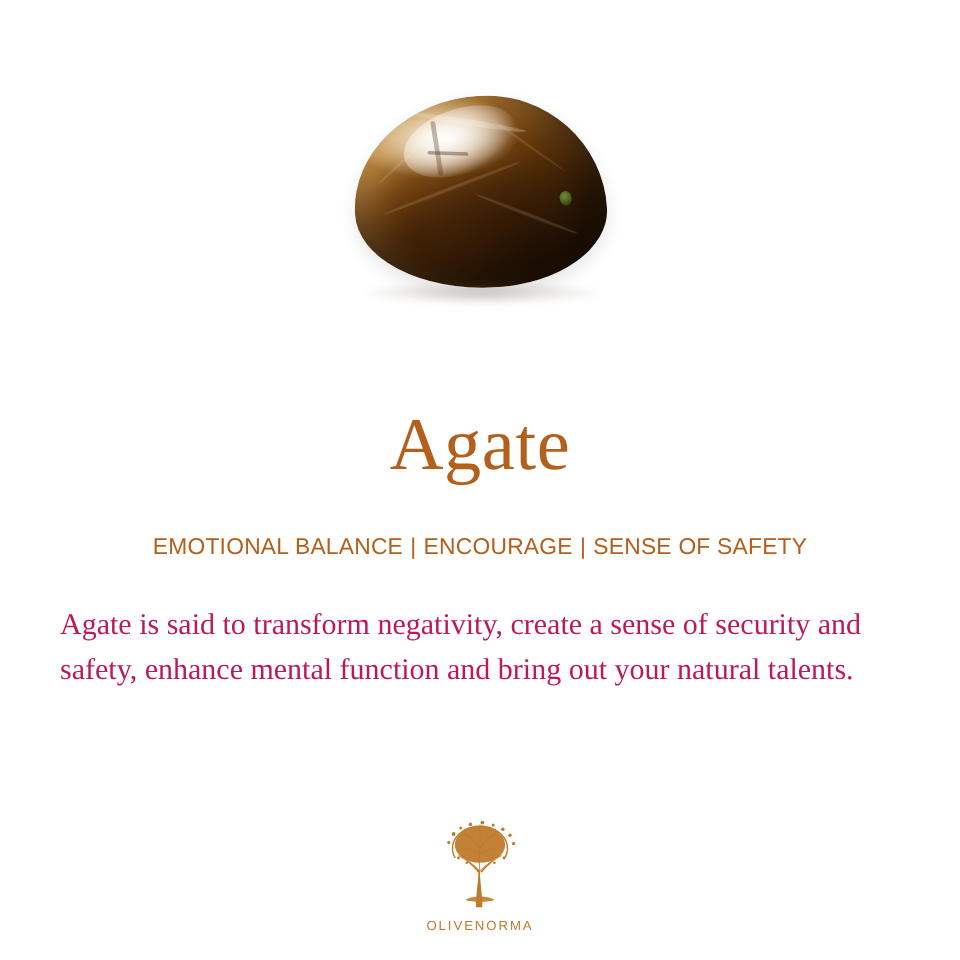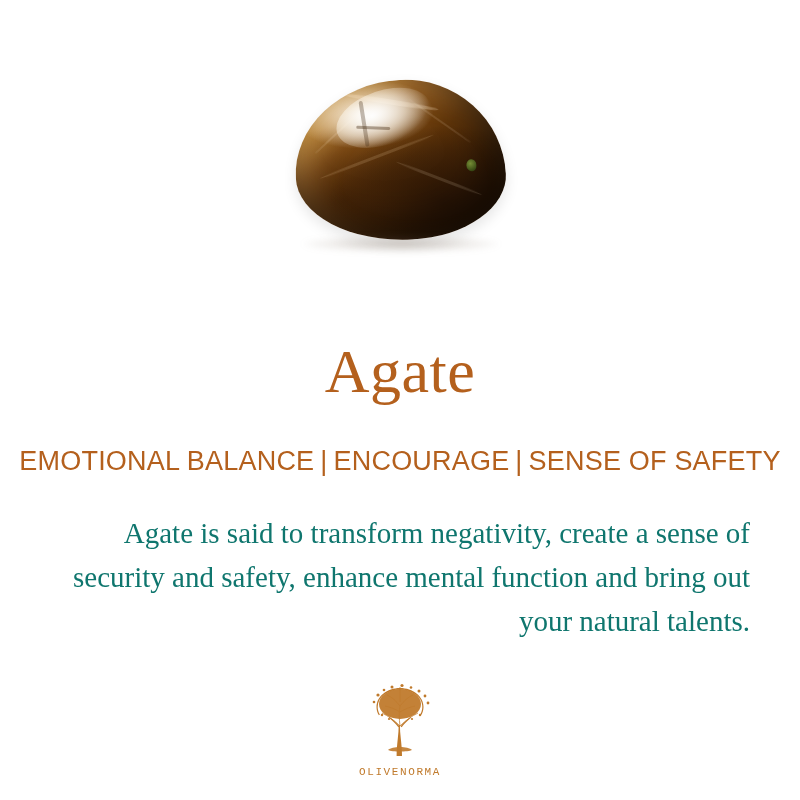--- a/index.html
+++ b/index.html
@@ -127,57 +127,57 @@
     font-family: "Liberation Serif", serif;
     font-size: 62px;
     line-height: 1;
     font-weight: 400;
     color: #b4601d;
     letter-spacing: 0.5px;
   }
   .keywords {
     margin-top: 44px;
     font-family: "Liberation Sans", sans-serif;
-    font-size: 27px;
+    font-size: 19px;
     letter-spacing: 0.2px;
     color: #b4601d;
     white-space: nowrap;
   }
   .keywords .sep {
     color: #b4601d;
     padding: 0 6px;
   }
   .desc {
     margin-top: 34px;
     width: 700px;
-    text-align: right;
+    text-align: left;
     font-family: "Liberation Serif", serif;
-    font-size: 29px;
+    font-size: 25px;
     line-height: 1.52;
-    color: #0f766e;
+    color: #be185d;
   }
 
   
   .logo-area {
     position: absolute;
     bottom: 22px;
     left: 0;
     width: 100%;
     display: flex;
     flex-direction: column;
     align-items: center;
   }
   .logo-tree {
     width: 84px;
     height: 76px;
     display: block;
   }
   .logo-text {
     margin-top: 8px;
-    font-family: Liberation Mono, monospace;
+    font-family: Liberation Sans, sans-serif;
     font-size: 11px;
     letter-spacing: 1.6px;
     color: #c07a2c;
   }
 </style>
 </head>
 <body>
 
 <div class="card">
 

